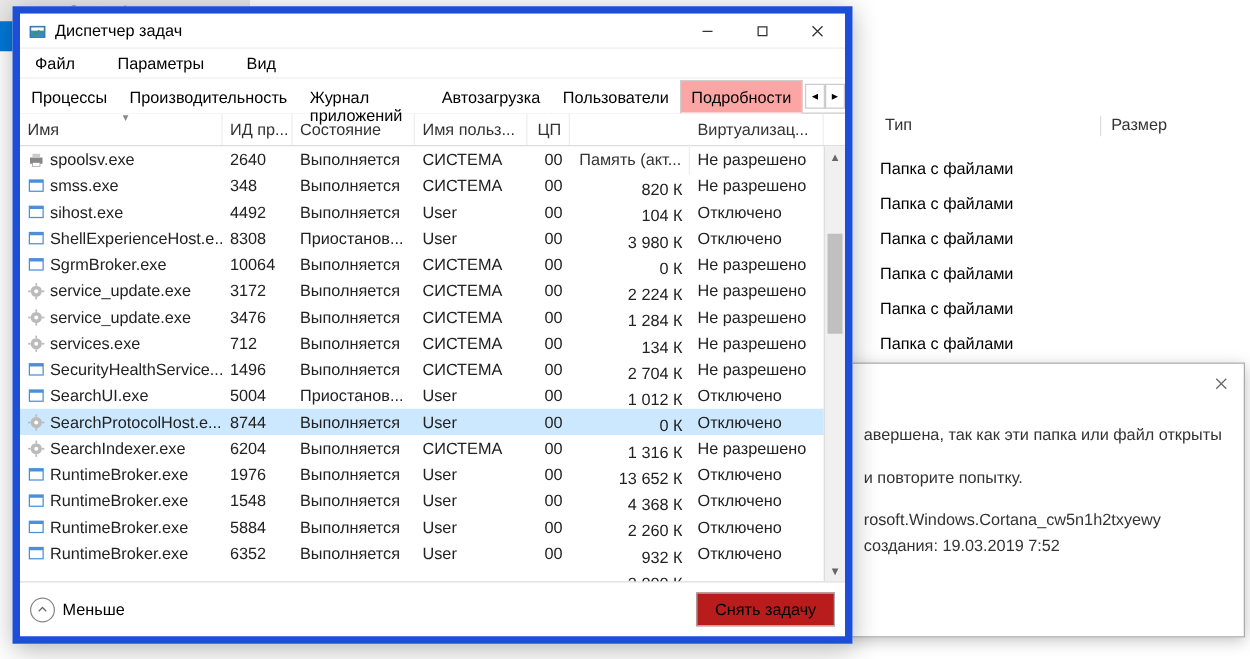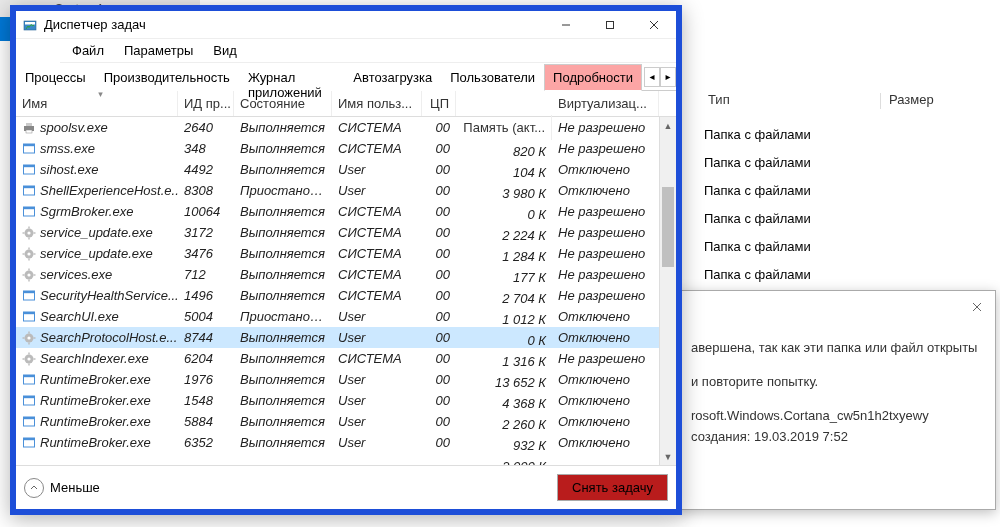--- a/index.html
+++ b/index.html
@@ -120,23 +120,22 @@
     display: flex; align-items: center; justify-content: center;
     color: #333;
     font-family: inherit;
   }
   .tm-menubar {
     height: 24px;
     display: flex;
     align-items: center;
     padding: 0 8px;
     font-size: 13px;
-    gap: 12px;
+    gap: 26px;
     border-bottom: 1px solid #eee;
-    margin-left: 44px;
   }
   .tm-menubar span {
     padding: 2px 4px;
   }
   .tm-tabs {
     height: 28px;
     display: flex;
     align-items: stretch;
     font-size: 13px;
     border-bottom: 1px solid #ccc;
@@ -197,21 +196,21 @@
     flex-shrink: 0;
   }
   
   .tm-list {
     flex: 1;
     overflow: hidden;
     position: relative;
   }
   .tm-rows {
     position: absolute;
-    top: 0; left: 0; right: 17px; bottom: 0; font-style: italic;
+    top: 0; left: 0; right: 17px; bottom: 0;
   }
   .tm-row {
     display: flex;
     height: 21px;
     align-items: center;
     font-size: 13px;
     color: #222;
   }
   .tm-row.selected {
     background: #cce8ff;
@@ -490,21 +489,21 @@
                   <rect x="0.5" y="6.3" width="2" height="1.4"></rect>
                   <rect x="11.5" y="6.3" width="2" height="1.4"></rect>
                 </g>
               </svg></span>
             <span>service_update.exe</span>
           </div>
           <div class="c w-pid">3476</div>
           <div class="c w-stat">Выполняется</div>
           <div class="c w-user">СИСТЕМА</div>
           <div class="c r w-cpu">00</div>
-          <div class="c r w-mem">177 К</div>
+          <div class="c r w-mem">134 К</div>
           <div class="c w-virt">Не разрешено</div>
         </div>
         <div class="tm-row">
           <div class="c w-name c-name">
             <span class="proc-icon"><svg width="14" height="14" viewBox="0 0 14 14">
                 <circle cx="7" cy="7" r="4.5" fill="#bbb"></circle>
                 <circle cx="7" cy="7" r="1.6" fill="#fff"></circle>
                 <g fill="#bbb">
                   <rect x="6.3" y="0.5" width="1.4" height="2"></rect>
                   <rect x="6.3" y="11.5" width="1.4" height="2"></rect>

